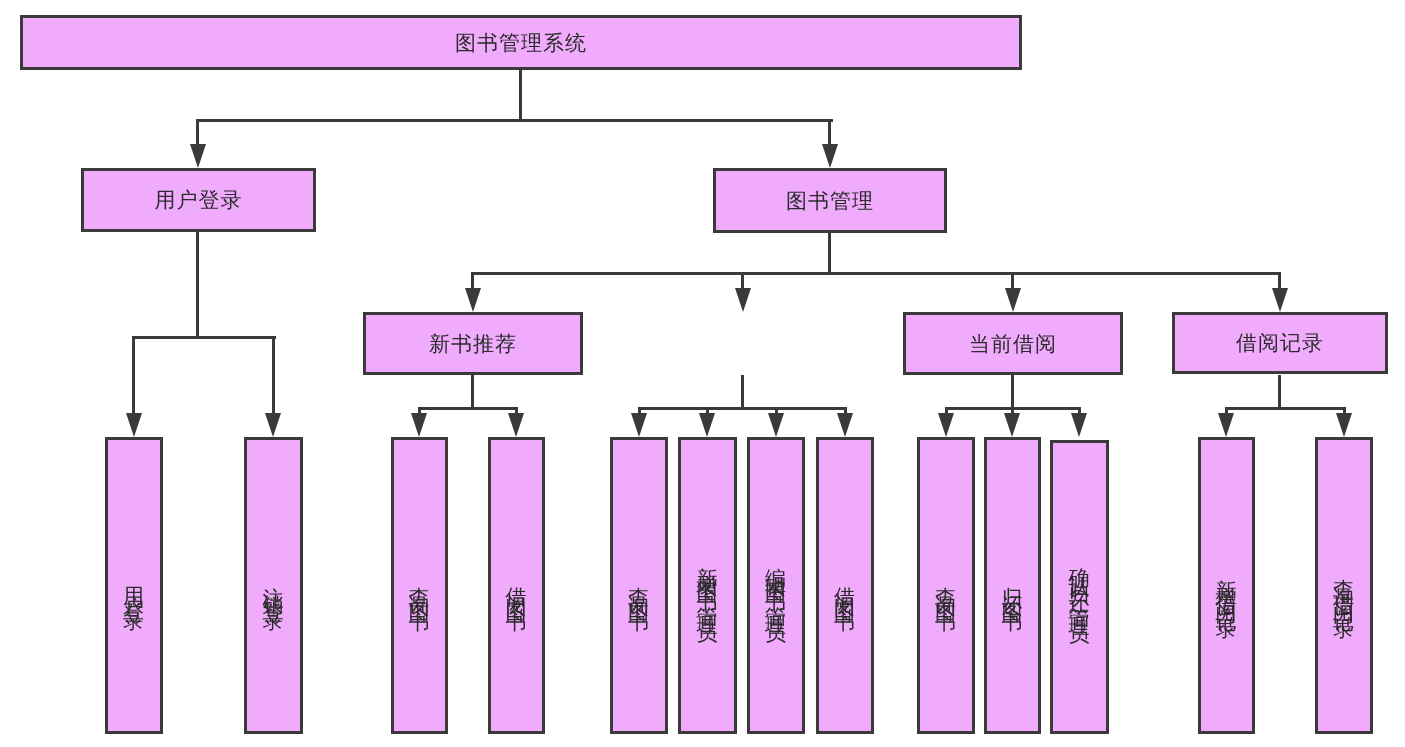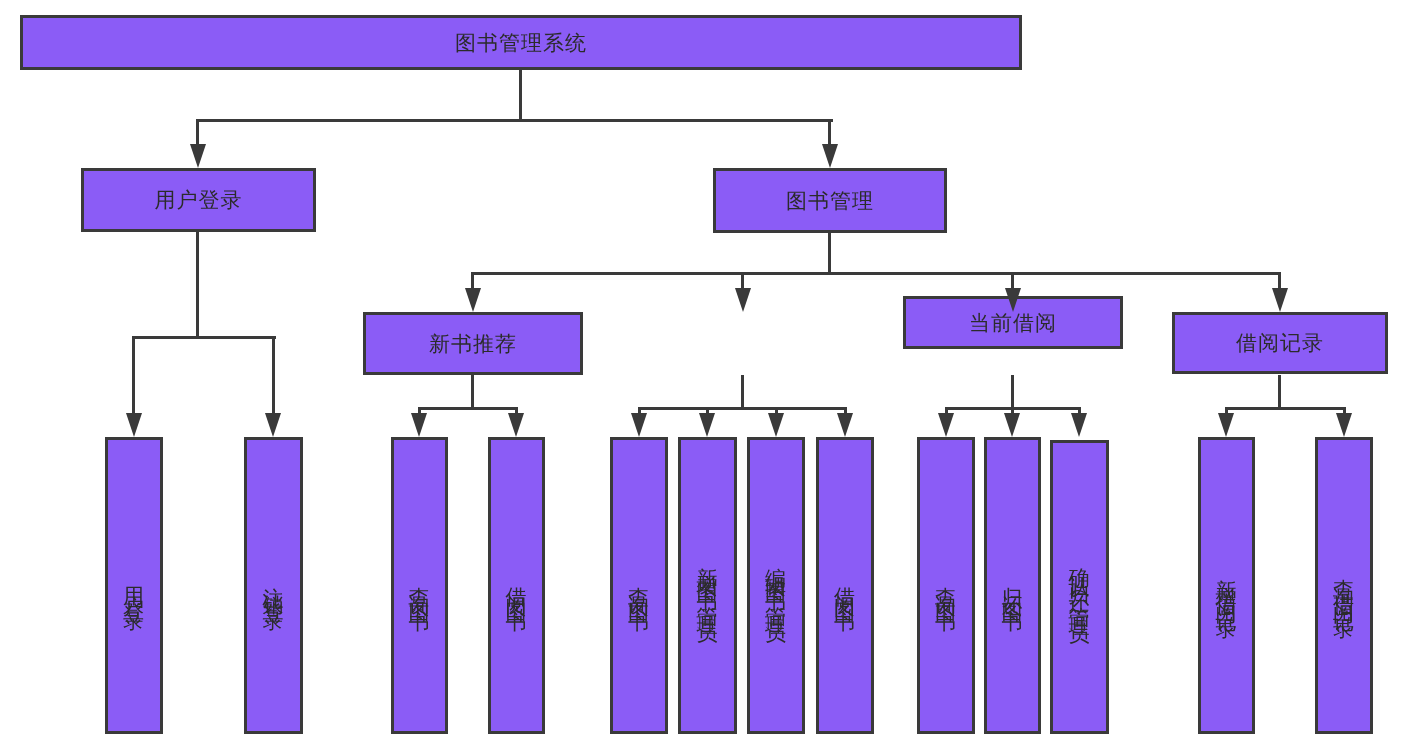--- a/index.html
+++ b/index.html
@@ -12,21 +12,21 @@
     position:relative;
     width:1405px;
     height:747px;
     background:#ffffff;
     overflow:hidden;
   }
   .box{
     position:absolute;
     box-sizing:border-box;
     border:3px solid var(--line);
-    background:#8b5cf6;
+    background:#f0abfc;
     display:flex;
     align-items:center;
     justify-content:center;
     color:var(--text);
   }
   .box.h span{
     font-size:21px;
     letter-spacing:1px;
     white-space:nowrap;
   }
@@ -72,21 +72,21 @@
   <div class="box h" style="left:81px;top:168px;width:235px;height:64px">
     <span>用户登录</span>
   </div>
   <div class="box h" style="left:363px;top:312px;width:220px;height:63px">
     <span>新书推荐</span>
   </div>
 
   <div class="box h" style="left:713px;top:168px;width:234px;height:65px">
     <span>图书管理</span>
   </div>
-  <div class="box h" style="left:903px;top:296px;width:220px;height:53px">
+  <div class="box h" style="left:903px;top:312px;width:220px;height:63px">
     <span>当前借阅</span>
   </div>
   <div class="box h" style="left:1172px;top:312px;width:216px;height:62px">
     <span>借阅记录</span>
   </div>
 
   <div class="box v" style="left:105px;top:437px;width:58px;height:297px">
     <span>用户登录</span>
   </div>
   <div class="box v" style="left:244px;top:437px;width:59px;height:297px">

